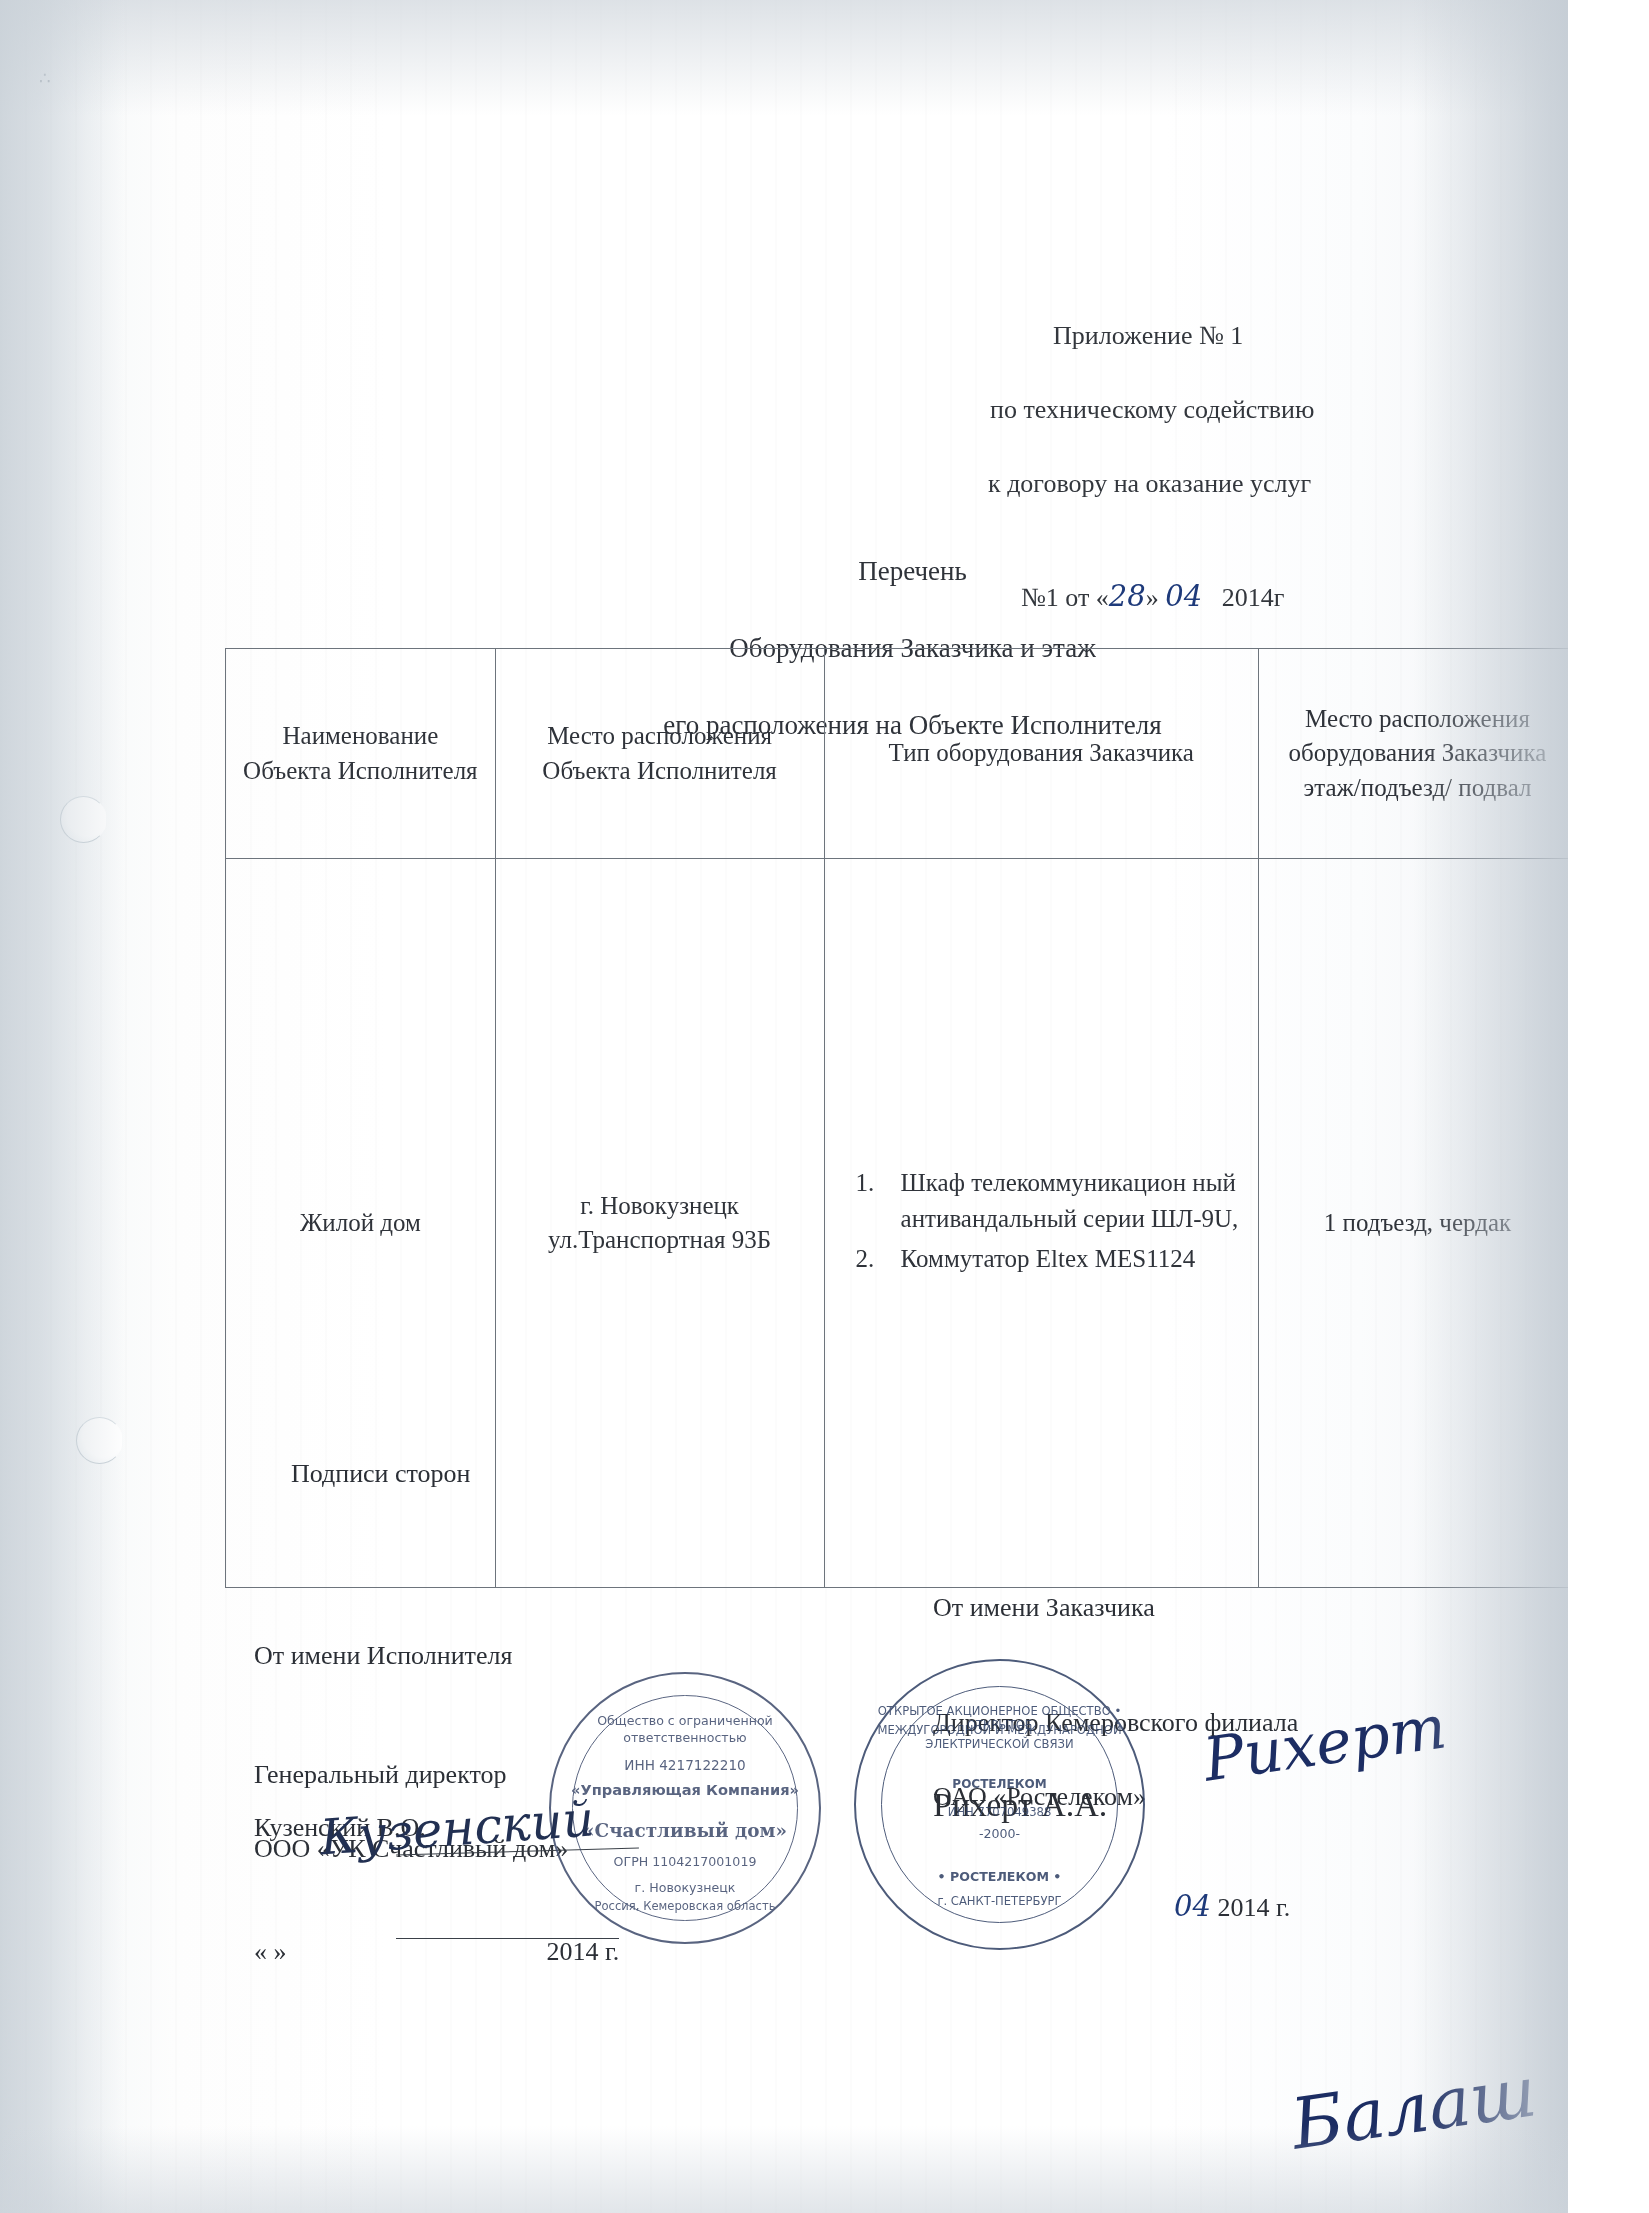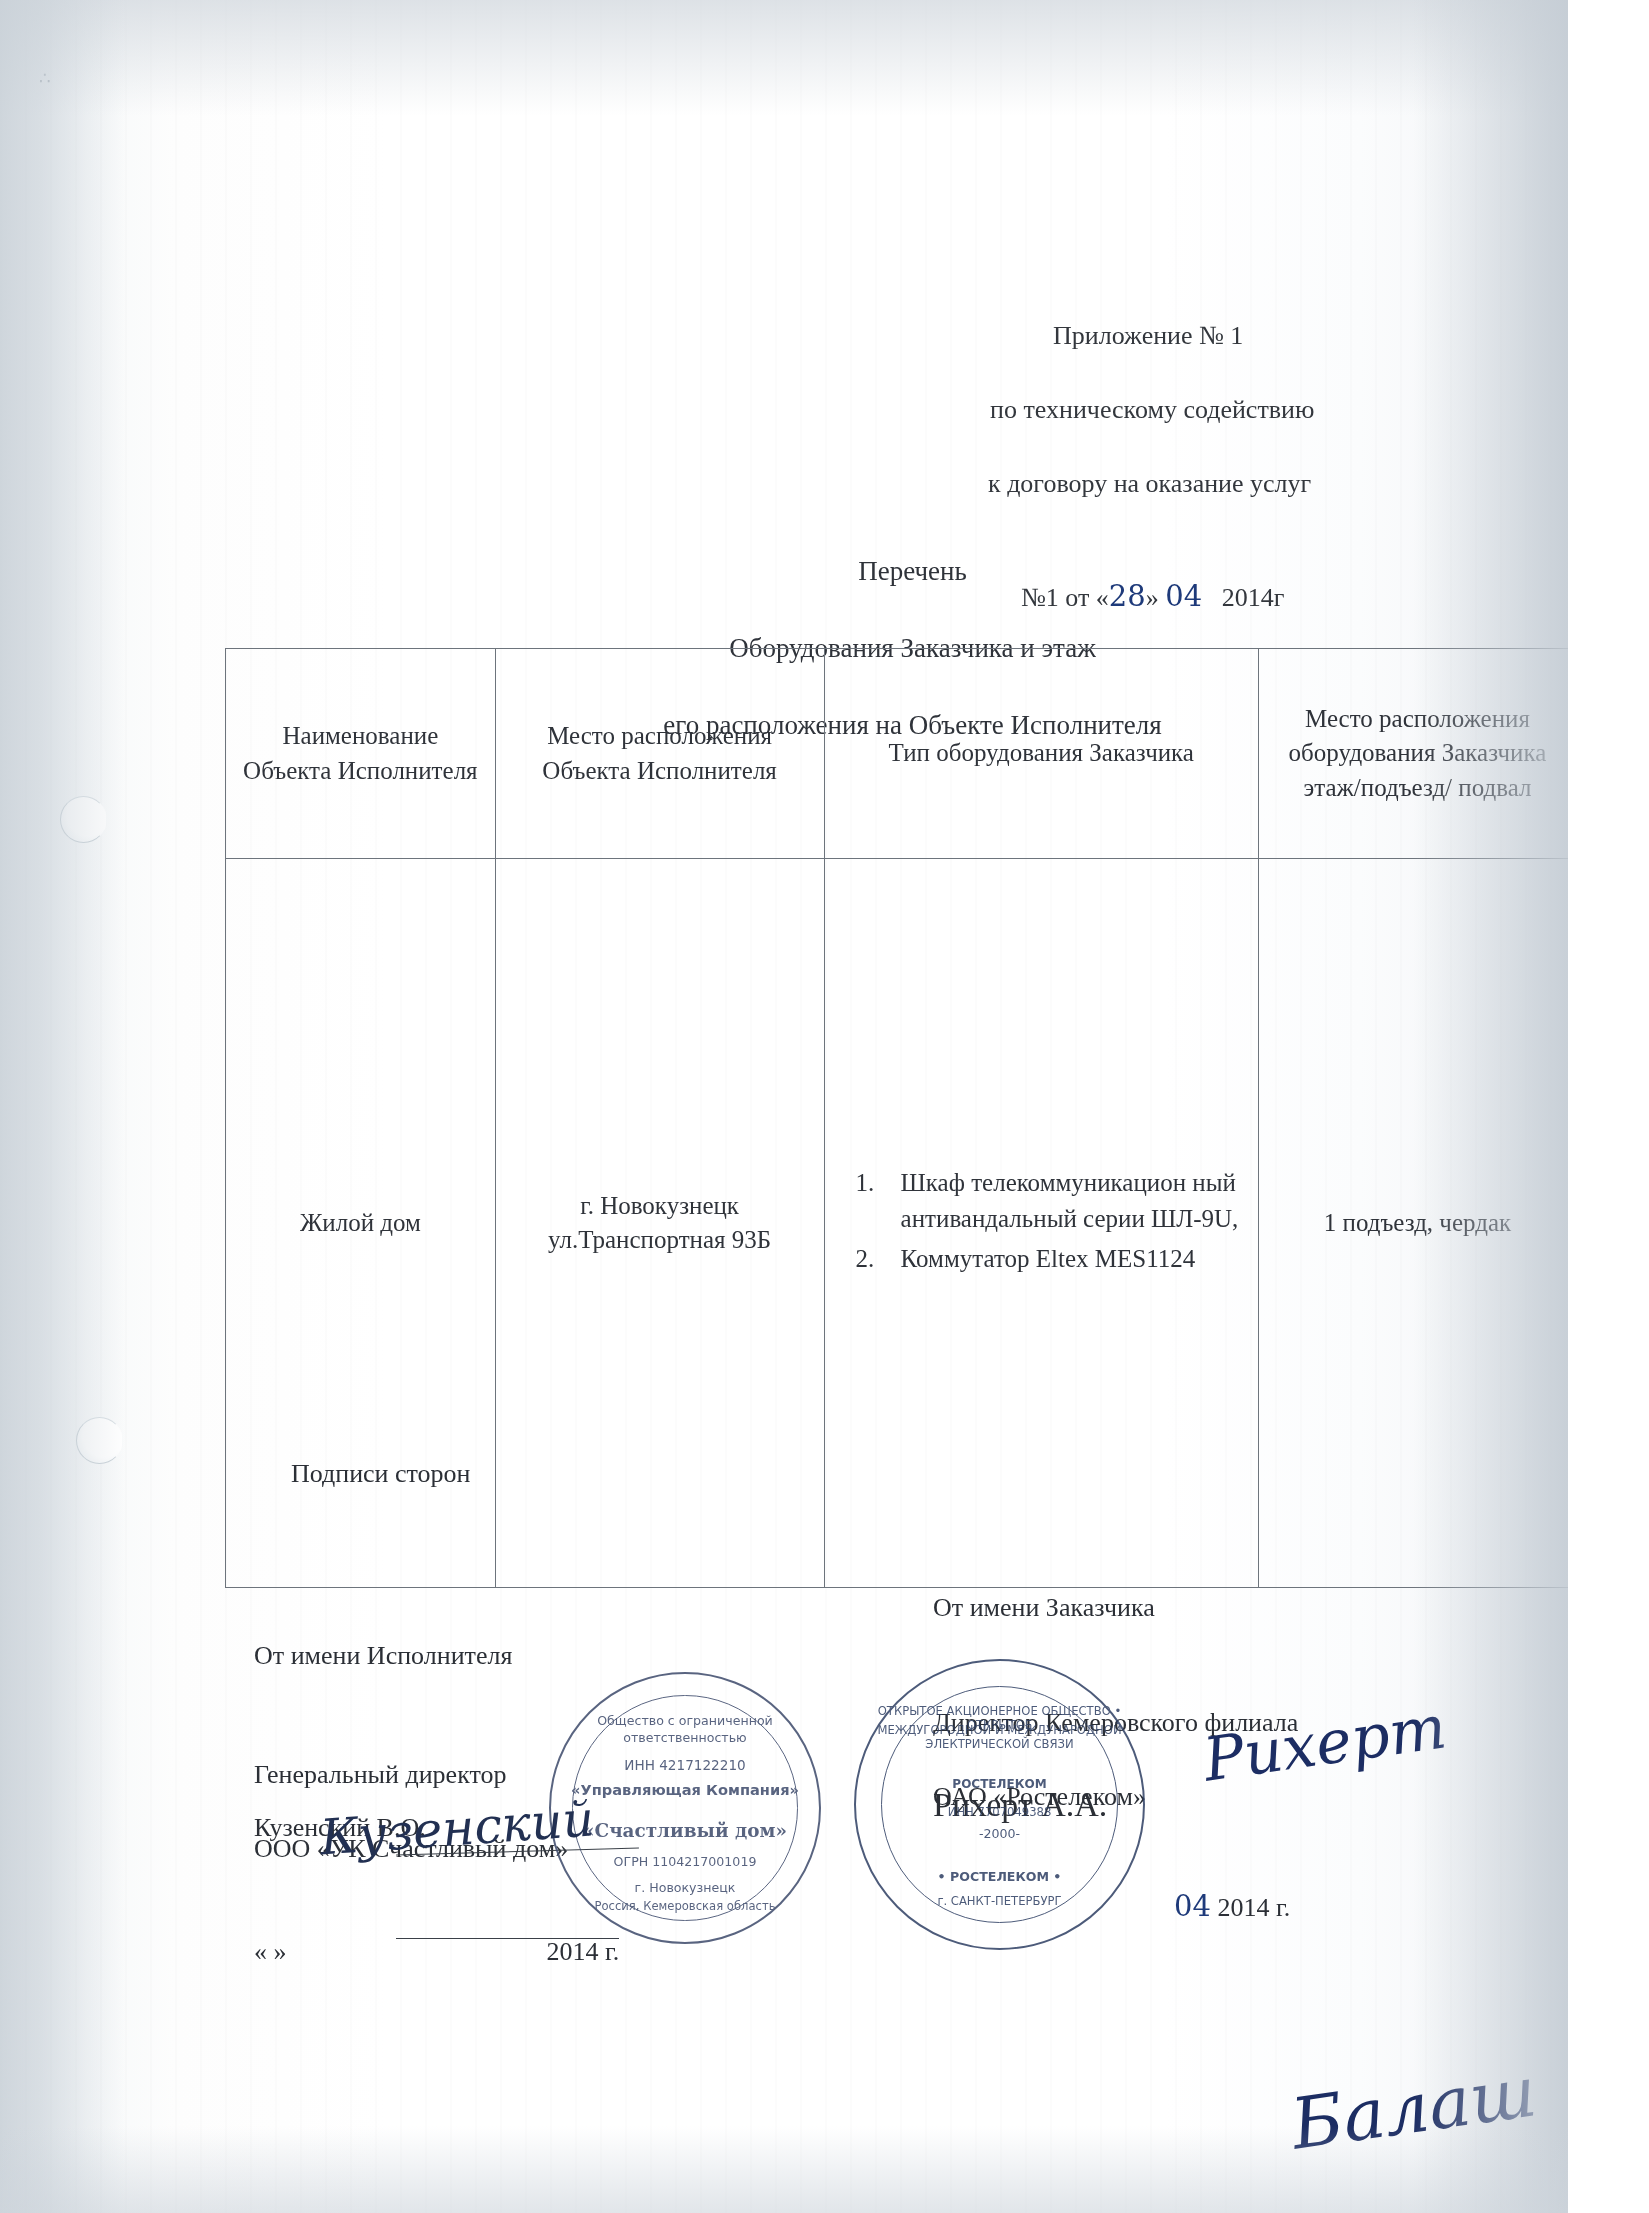--- a/index.html
+++ b/index.html
@@ -85,20 +85,21 @@
     text-align: left;
   }
   .header-line { display: block; }
   .hdr-l1 { margin-left: 92px; }
   .hdr-l2 { margin-left: 27px; }
   .hdr-l3 { margin-left: 29px; }
   .hdr-l4 { margin-left: 60px; }
 
   .hw {
     font-family: "DejaVu Serif", serif;
+    font-style: italic;
     color: #1e3a7a;
     font-size: 29px;
   }
 
   .title-block {
     top: 514px;
     left: 544px;
     width: 737px;
     text-align: center;
     font-size: 27px;

